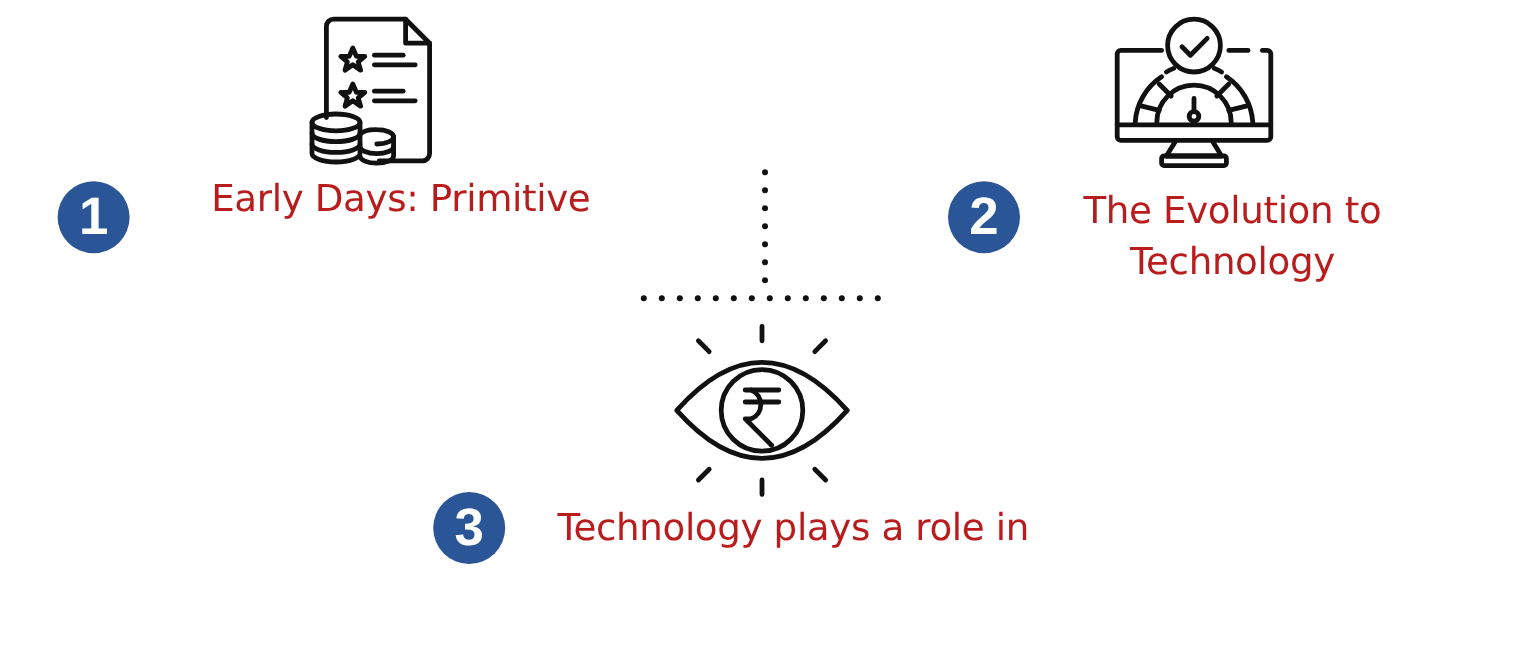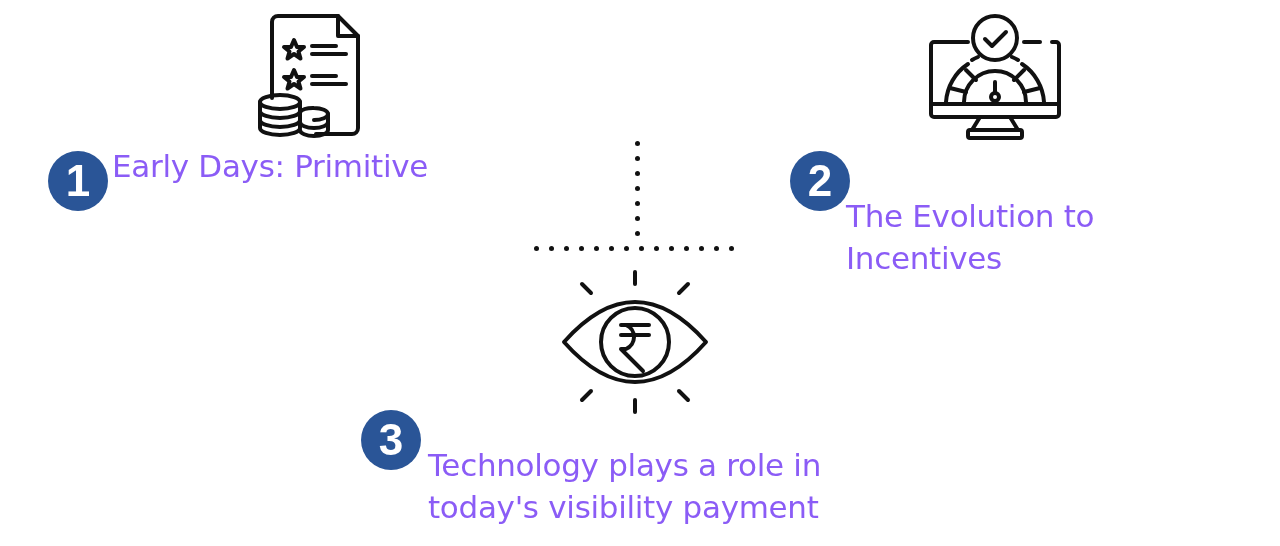--- a/index.html
+++ b/index.html
@@ -3,22 +3,22 @@
 <meta charset="utf-8">
 <style>
   html, body { margin: 0; padding: 0; background: #ffffff; }
   body { width: 1280px; height: 546px; position: relative; overflow: hidden;
          font-family: "DejaVu Sans", "Liberation Sans", sans-serif; color: #111; }
   .abs { position: absolute; }
   .badge { position: absolute; width: 60px; height: 60px; border-radius: 50%;
            background: #2a5597; color: #fff; display: flex; align-items: center;
            justify-content: center; font-family: "Liberation Sans", sans-serif;
            font-weight: 700; font-size: 44px; line-height: 1; }
-  .label { position: absolute; font-size: 31px; line-height: 42px;
-           font-weight: 400; color: #8b5cf6; letter-spacing: -0.3px; white-space: nowrap; }
+  .label { position: absolute; text-align: center; font-size: 31px; line-height: 42px;
+           font-weight: 400; color: #b91c1c; letter-spacing: -0.3px; white-space: nowrap; }
   .label span { display: block; }
   svg { display: block; }
   .dot { position: absolute; width: 5px; height: 5px; border-radius: 50%; background: #111; }
 </style>
 </head>
 <body>
 
 <div class="abs" style="left:252px;top:10px;">
   <svg width="112" height="130" viewBox="0 0 112 130" fill="none" stroke="#111" stroke-width="4" stroke-linecap="round" stroke-linejoin="round">
     <path d="M20 88 V12 a6 6 0 0 1 6 -6 H86 L106 26 V118 a6 6 0 0 1 -6 6 H64"></path>
@@ -106,24 +106,23 @@
 <div class="badge" style="left:48px;top:151px;">
   <span>1</span>
 </div>
 <div class="label" style="left:112px;top:145px;width:444px;">
   <span>Early Days: Primitive</span>
 </div>
 
 <div class="badge" style="left:790px;top:151px;">
   <span>2</span>
 </div>
-<div class="label" style="left:846px;top:155px;width:362px;margin-top:40px;">
+<div class="label" style="left:846px;top:155px;width:362px;">
   <span>The Evolution to</span>
-  <span>Incentives</span>
+  <span>Technology</span>
 </div>
 
 <div class="badge" style="left:361px;top:410px;">
   <span>3</span>
 </div>
-<div class="label" style="left:428px;top:419px;width:466px;margin-top:25px;">
+<div class="label" style="left:428px;top:419px;width:466px;">
   <span>Technology plays a role in</span>
-  <span>today's visibility payment</span>
 </div>
 
 </body></html>

